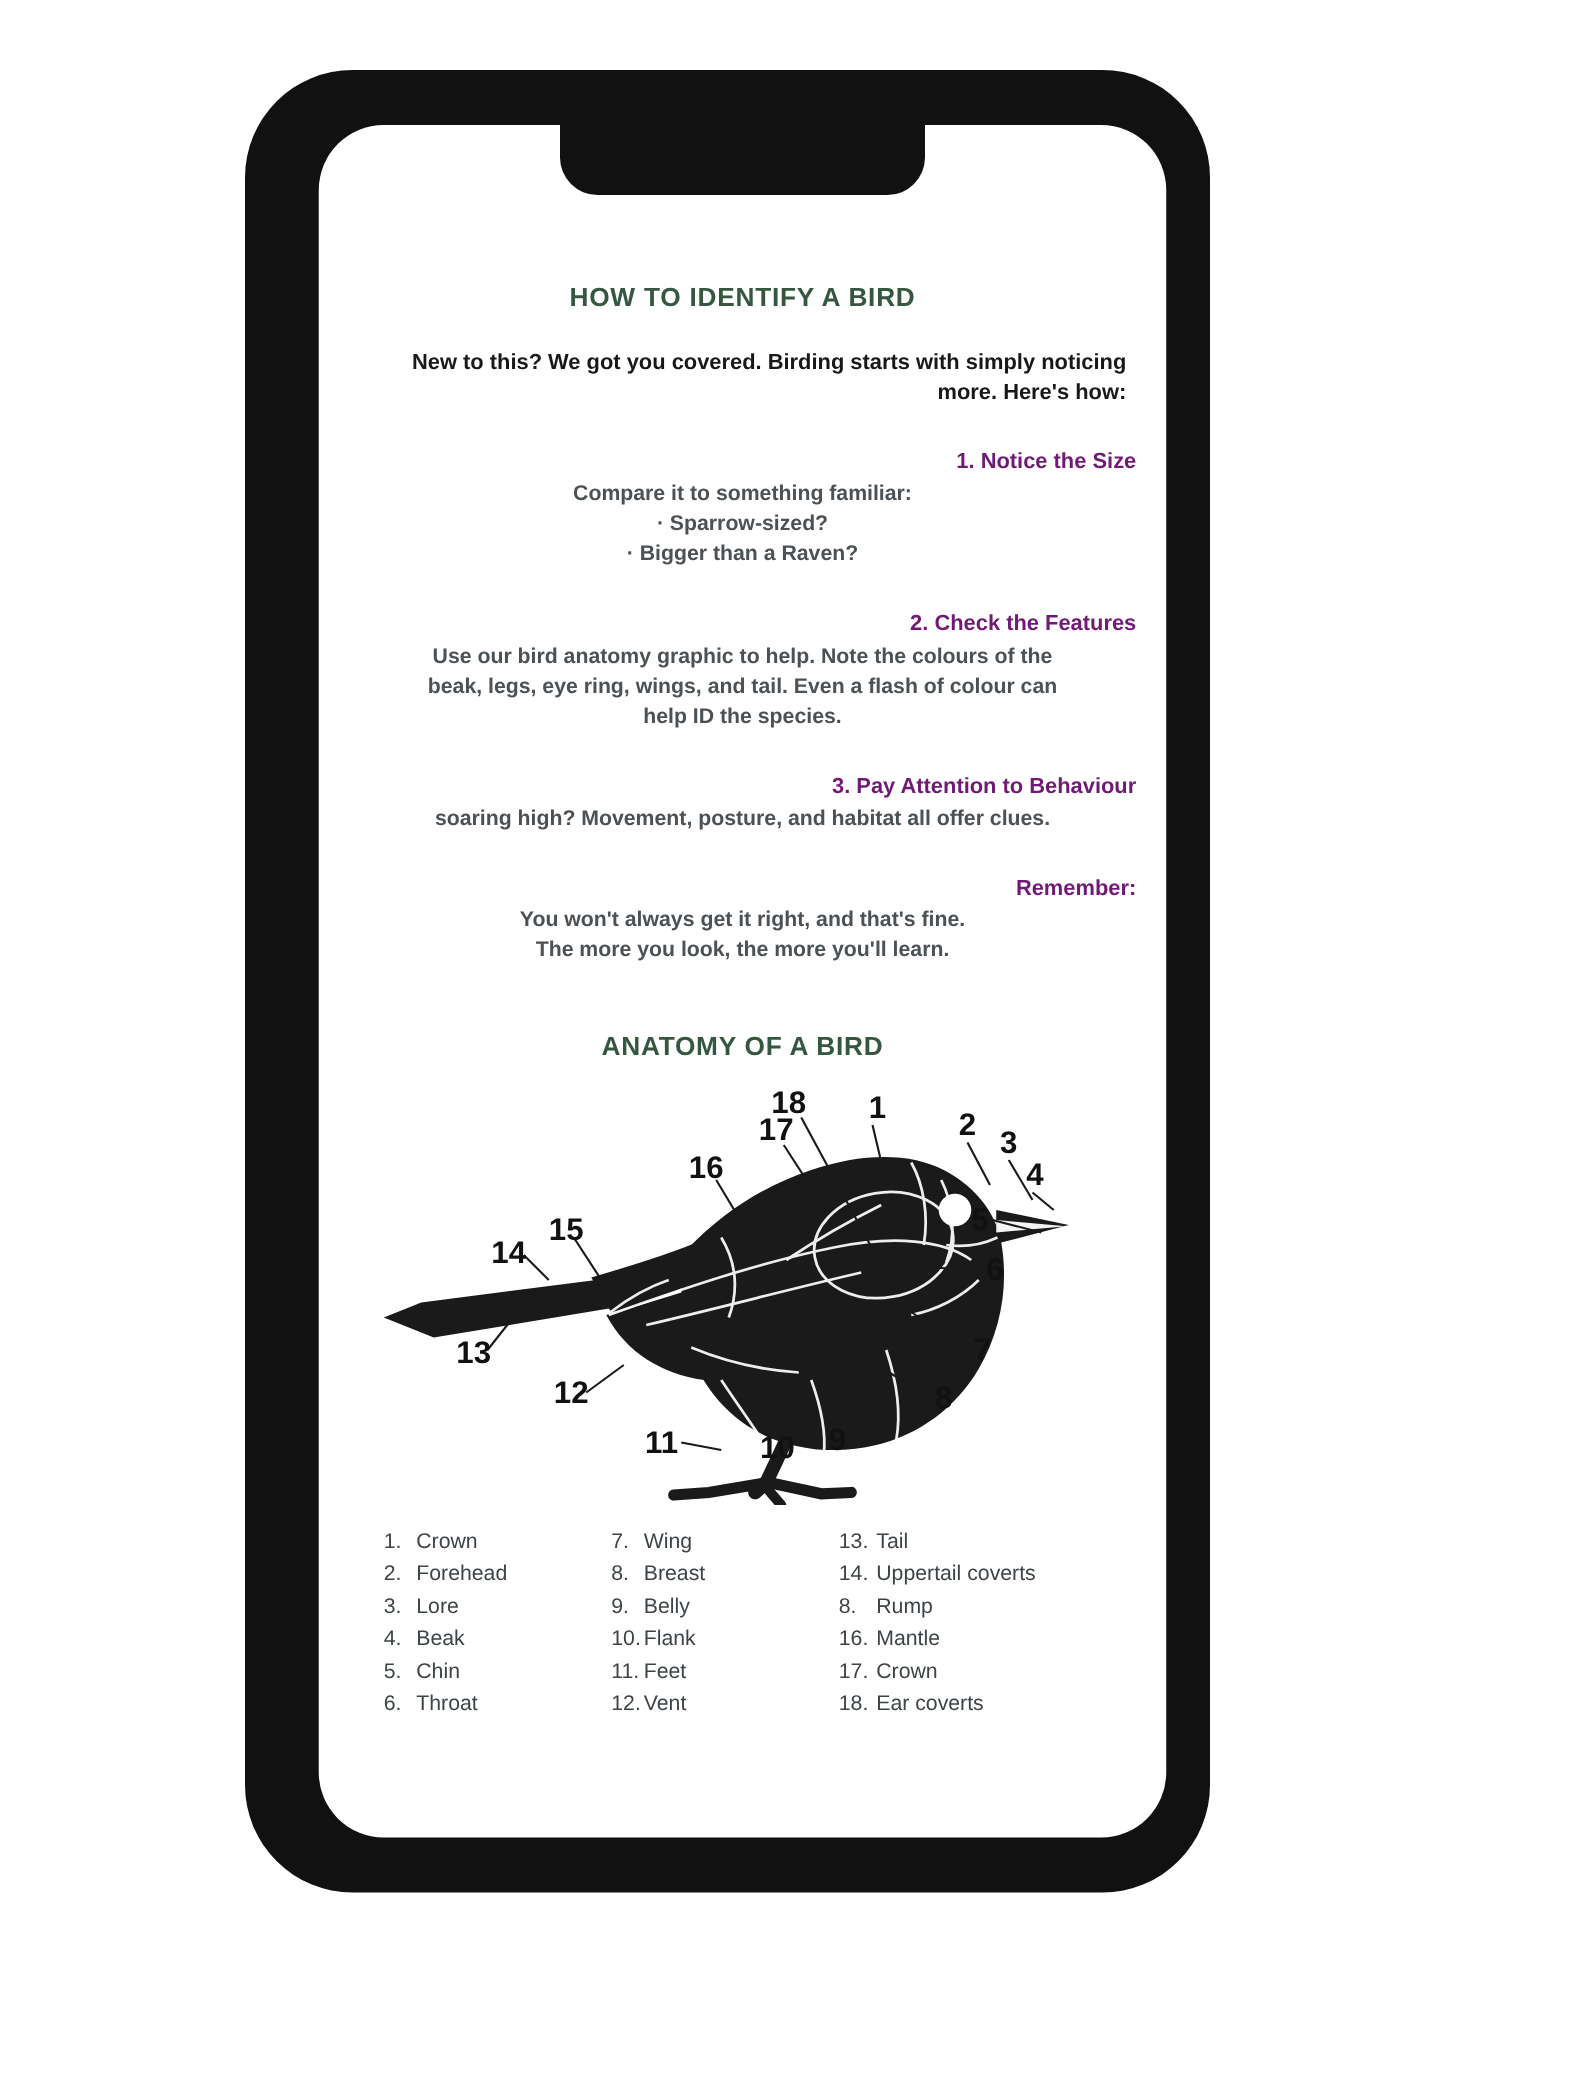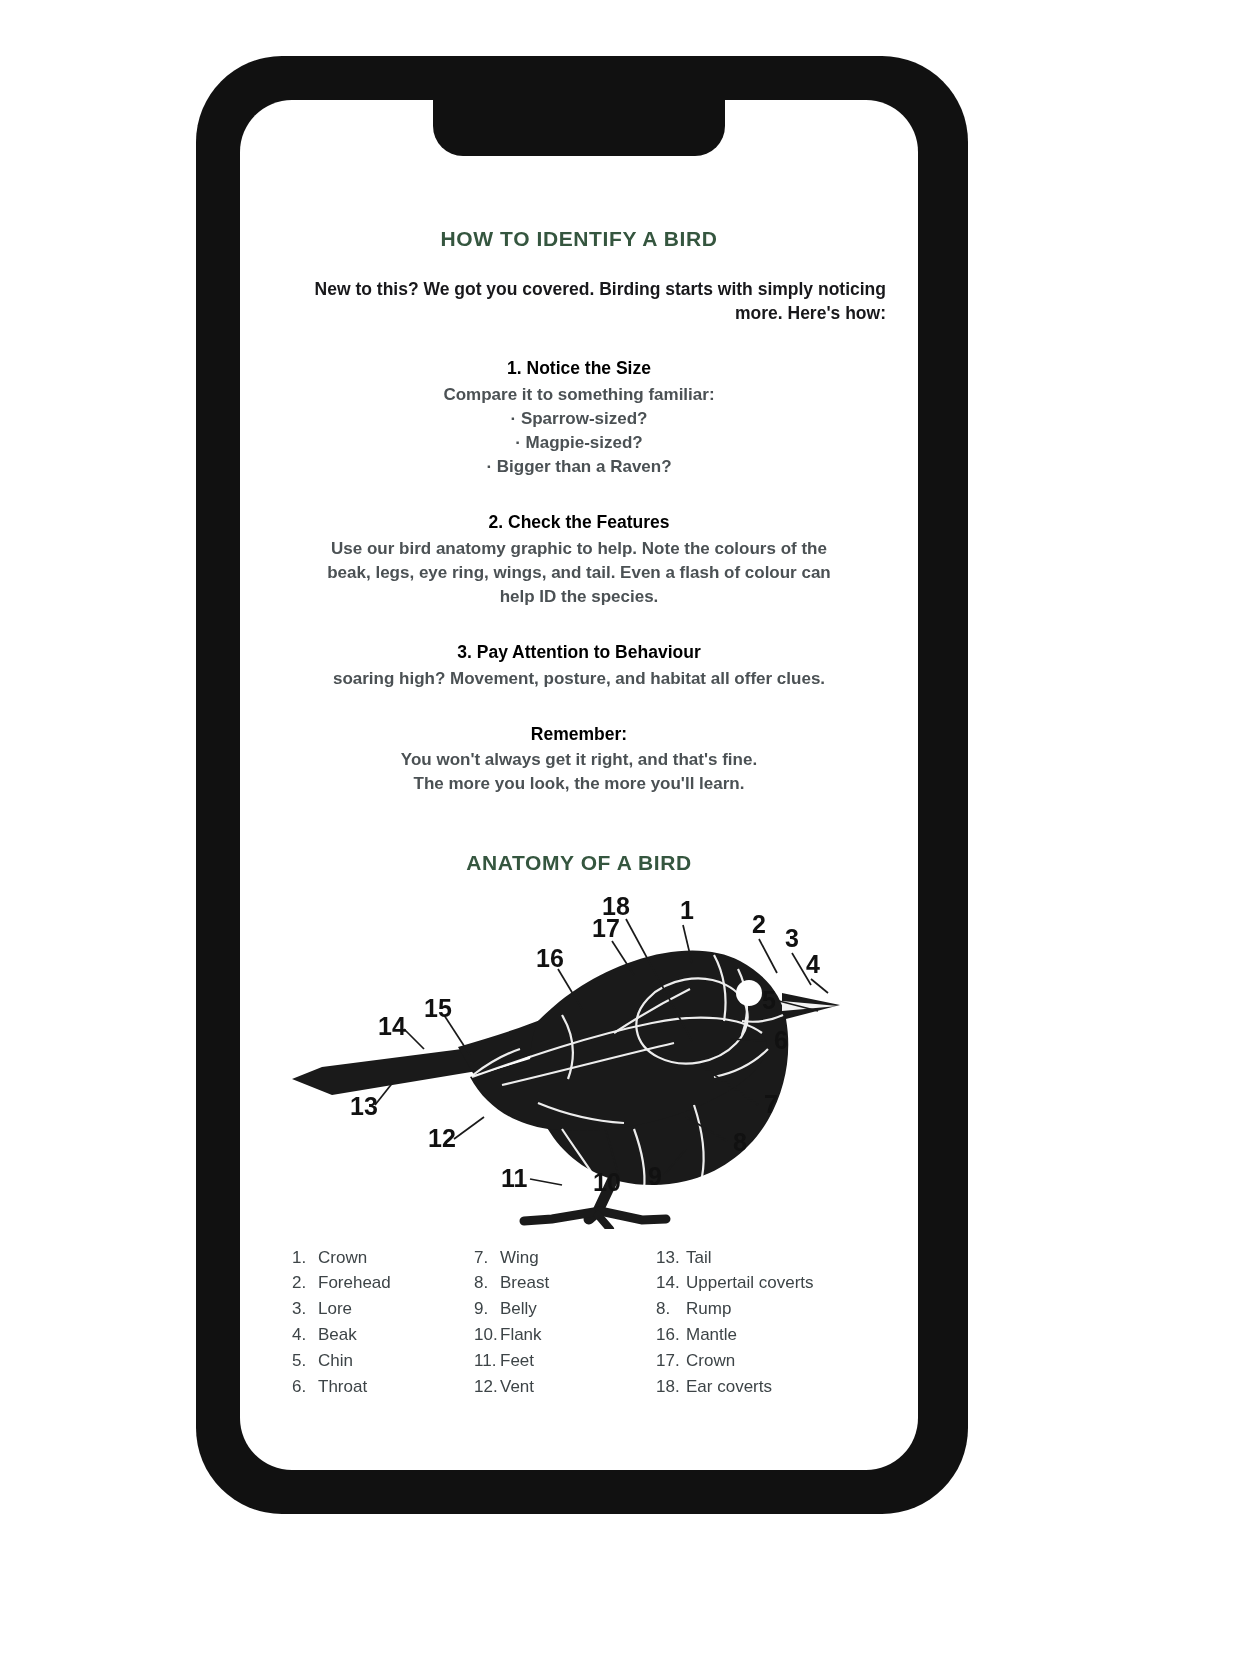--- a/index.html
+++ b/index.html
@@ -19,21 +19,21 @@
   .phone {
     position: absolute;
     left: 196px; top: 56px;
     width: 772px; height: 1458px;
     background: #111111;
     border-radius: 86px;
     box-shadow: 0 0 0 0 rgba(0,0,0,0);
   }
   .phone-screen {
     position: absolute;
-    left: 44px; top: 44px;
+    left: 59px; top: 44px;
     width: 678px; height: 1370px;
     background: #ffffff;
     border-radius: 52px;
     overflow: hidden;
   }
   .notch {
     position: absolute;
     left: 50%; top: 0;
     transform: translateX(-50%);
     width: 292px; height: 56px;
@@ -67,22 +67,23 @@
     color: #18181b;
     line-height: 1.35;
     margin-top: 27px;
     padding: 0 8px;
   }
 
   .step { text-align: center; margin-top: 31px; }
   .step-title {
     font-size: 17.5px;
     font-weight: 700;
-    color: #000000;
+    color: #701a75;
     line-height: 1.4;
+    text-align: right;
   }
   .step-body {
     font-size: 17px;
     font-weight: 400;
     color: #4b5154;
     line-height: 1.42;
     margin-top: 2px;
   }
   .step-body .ln { display: block; font-weight: bold; }
 
@@ -130,21 +131,20 @@
 
         <div class="h-green" id="title-main">HOW TO IDENTIFY A BIRD</div>
 
         <div class="intro">New to this? We got you covered. Birding starts with simply noticing more. Here's how:</div>
 
         <div class="step">
           <div class="step-title">1. Notice the Size</div>
           <div class="step-body">
             <span class="ln">Compare it to something familiar:</span>
             <span class="ln">· Sparrow-sized?</span>
-            <span class="ln">· Magpie-sized?</span>
             <span class="ln">· Bigger than a Raven?</span>
           </div>
         </div>
 
         <div class="step">
           <div class="step-title">2. Check the Features</div>
           <div class="step-body">
             <span class="ln">Use our bird anatomy graphic to help. Note the colours of the</span>
             <span class="ln">beak, legs, eye ring, wings, and tail. Even a flash of colour can</span>
             <span class="ln">help ID the species.</span>

